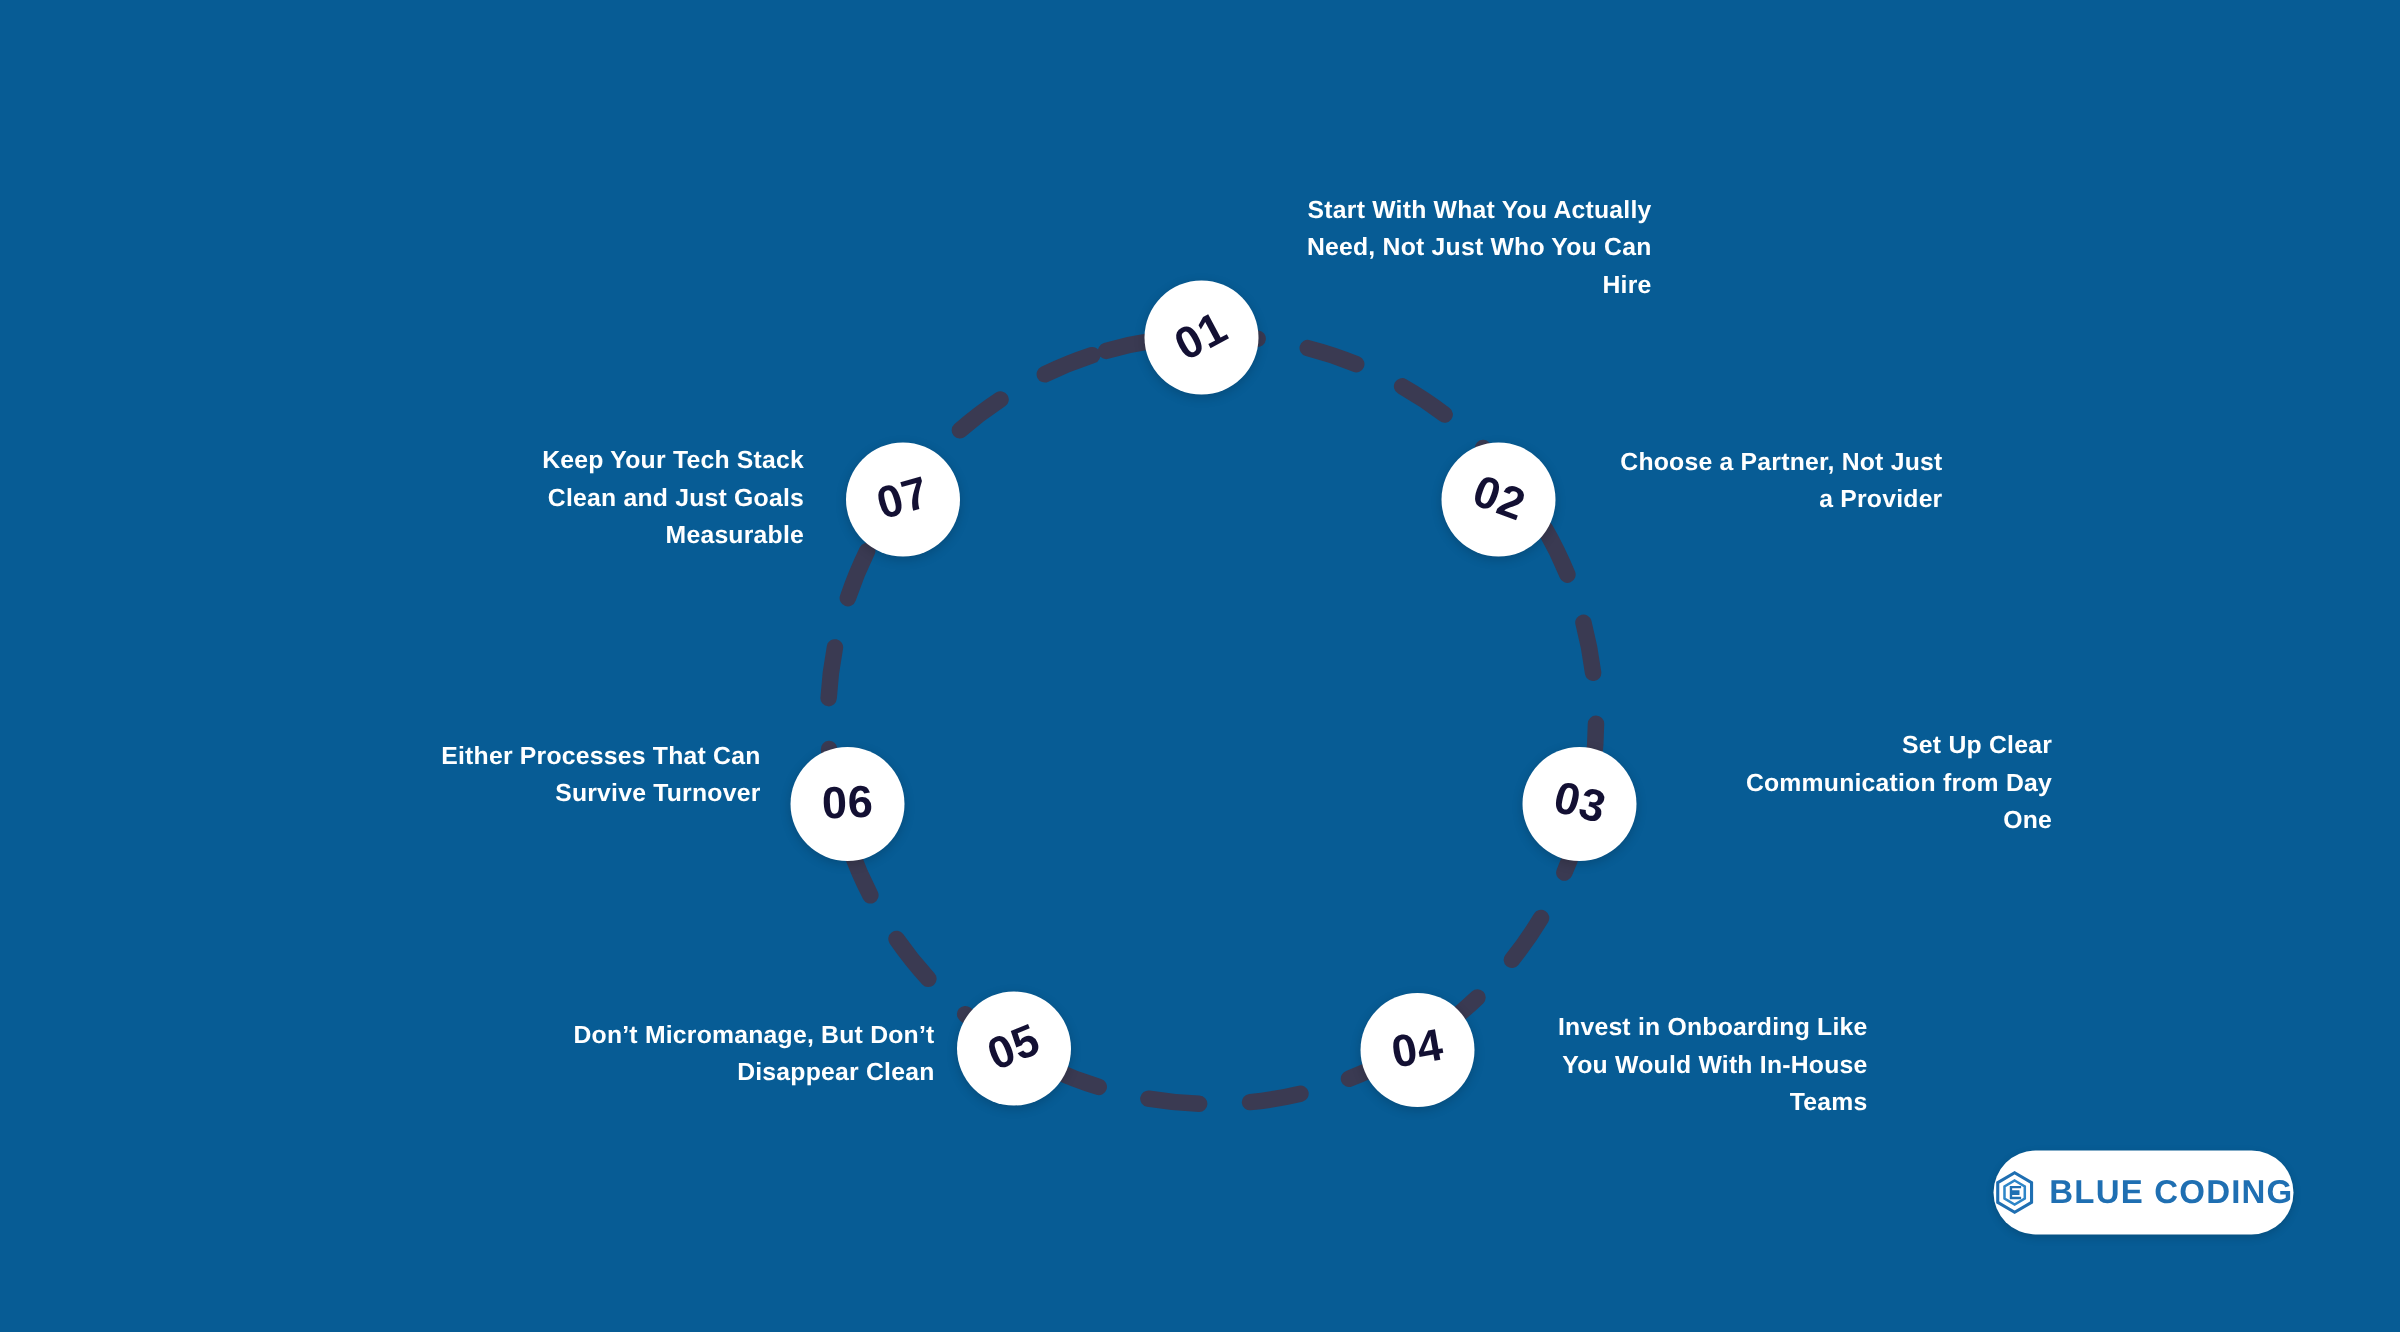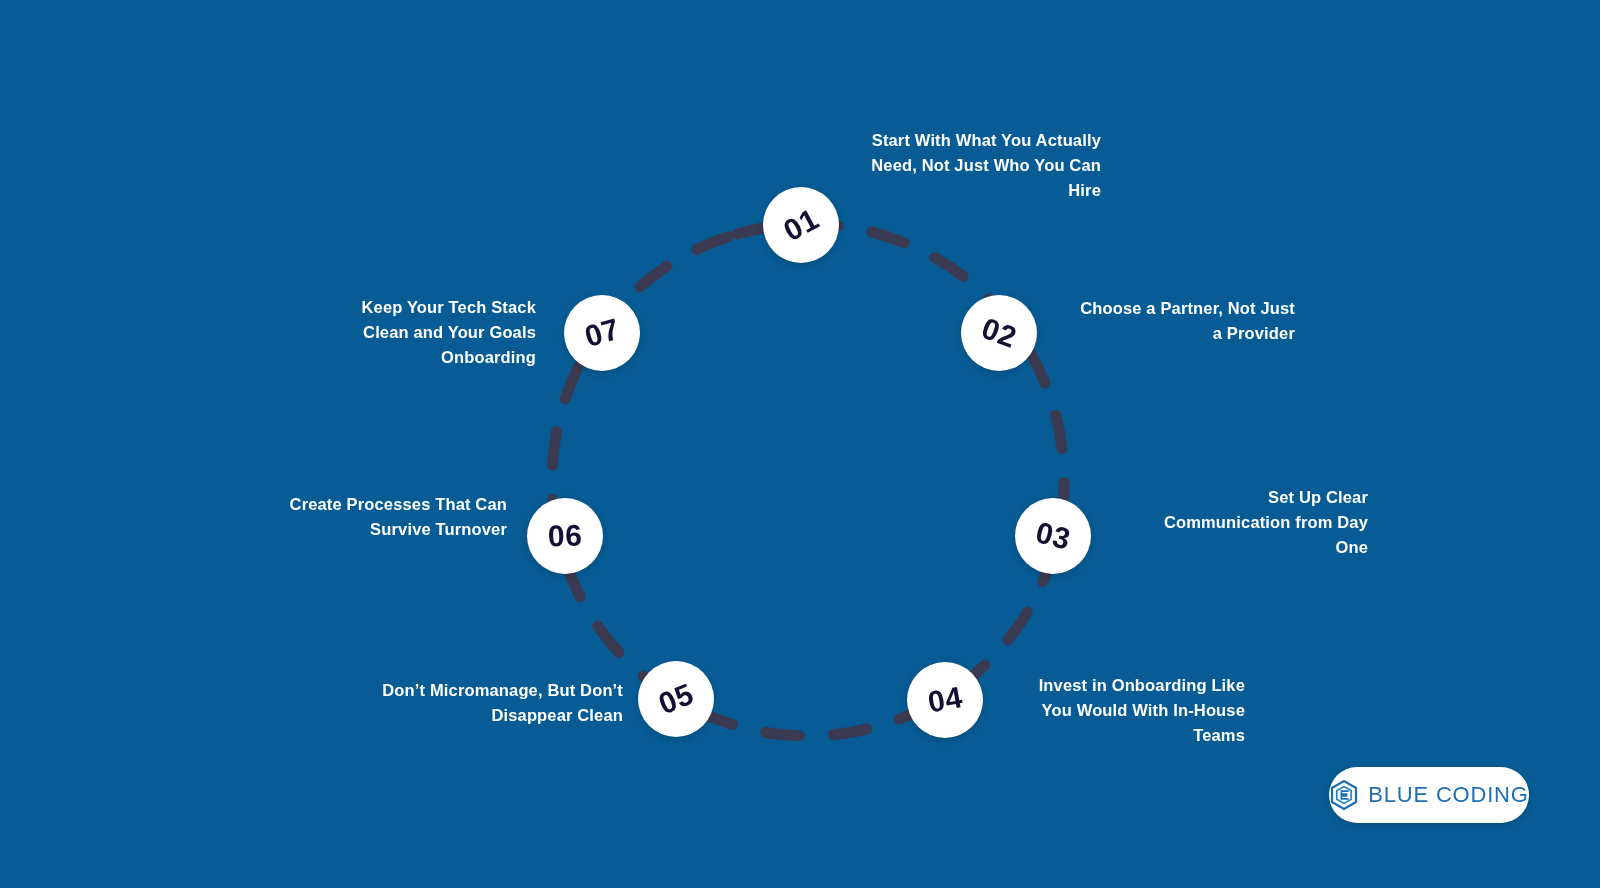--- a/index.html
+++ b/index.html
@@ -80,21 +80,21 @@
     background: #ffffff;
     display: flex;
     align-items: center;
     justify-content: center;
     gap: 9px;
     box-shadow: 0 2px 6px rgba(0,0,0,0.15);
   }
   #logo-text {
     color: #1F6FB2;
     font-size: 22px;
-    font-weight: normal;
+    font-weight: bold;
     letter-spacing: 0.8px;
     white-space: nowrap;
   }
 </style>
 </head>
 <body>
 
 <div id="canvas">
 
 
@@ -124,22 +124,22 @@
       <div class="node" style="left: 602px; top: 333px;">
         <span class="node-num" style="transform: rotate(-16deg);">07</span>
       </div>
     </div>
   <div id="captions">
       <div class="caption right" style="left: 866px; top: 128px; width: 235px;">Start With What You Actually Need, Not Just Who You Can Hire</div>
       <div class="caption right" style="left: 1070px; top: 296px; width: 225px;">Choose a Partner, Not Just a Provider</div>
       <div class="caption right" style="left: 1116px; top: 485px; width: 215px; margin-left: 37px;">Set Up Clear Communication from Day One</div>
       <div class="caption right" style="left: 1015px; top: 661px; width: 230px; margin-top: 12px;">Invest in Onboarding Like You Would With In-House Teams</div>
       <div class="caption left" style="left: 358px; top: 678px; width: 265px;">Don’t Micromanage, But Don’t Disappear Clean</div>
-      <div class="caption left" style="left: 282px; top: 492px; width: 225px;">Create Processes That Can Survive Turnover</div>
-      <div class="caption left" style="left: 320px; top: 295px; width: 216px;">Keep Your Tech Stack Clean and Your Goals Onboarding</div>
+      <div class="caption left" style="left: 282px; top: 492px; width: 225px;">Either Processes That Can Survive Turnover</div>
+      <div class="caption left" style="left: 320px; top: 295px; width: 216px;">Keep Your Tech Stack Clean and Just Goals Measurable</div>
     </div>
 
   <div id="logo">
     <svg width="30" height="32" viewBox="0 0 30 32">
       <polygon points="15,2 27,9 27,23 15,30 3,23 3,9" fill="none" stroke="#1F6FB2" stroke-width="2.2"></polygon>
       <polygon points="15,7.5 22.2,11.7 22.2,20.3 15,24.5 7.8,20.3 7.8,11.7" fill="none" stroke="#2E86C8" stroke-width="1.8"></polygon>
       <path d="M19.6 12.2 H12.4 V15.2 H17.6 V16.9 H12.4 V19.9 H19.6" fill="none" stroke="#1F6FB2" stroke-width="1.7"></path>
     </svg>
     <span id="logo-text">BLUE CODING</span>
   </div>

